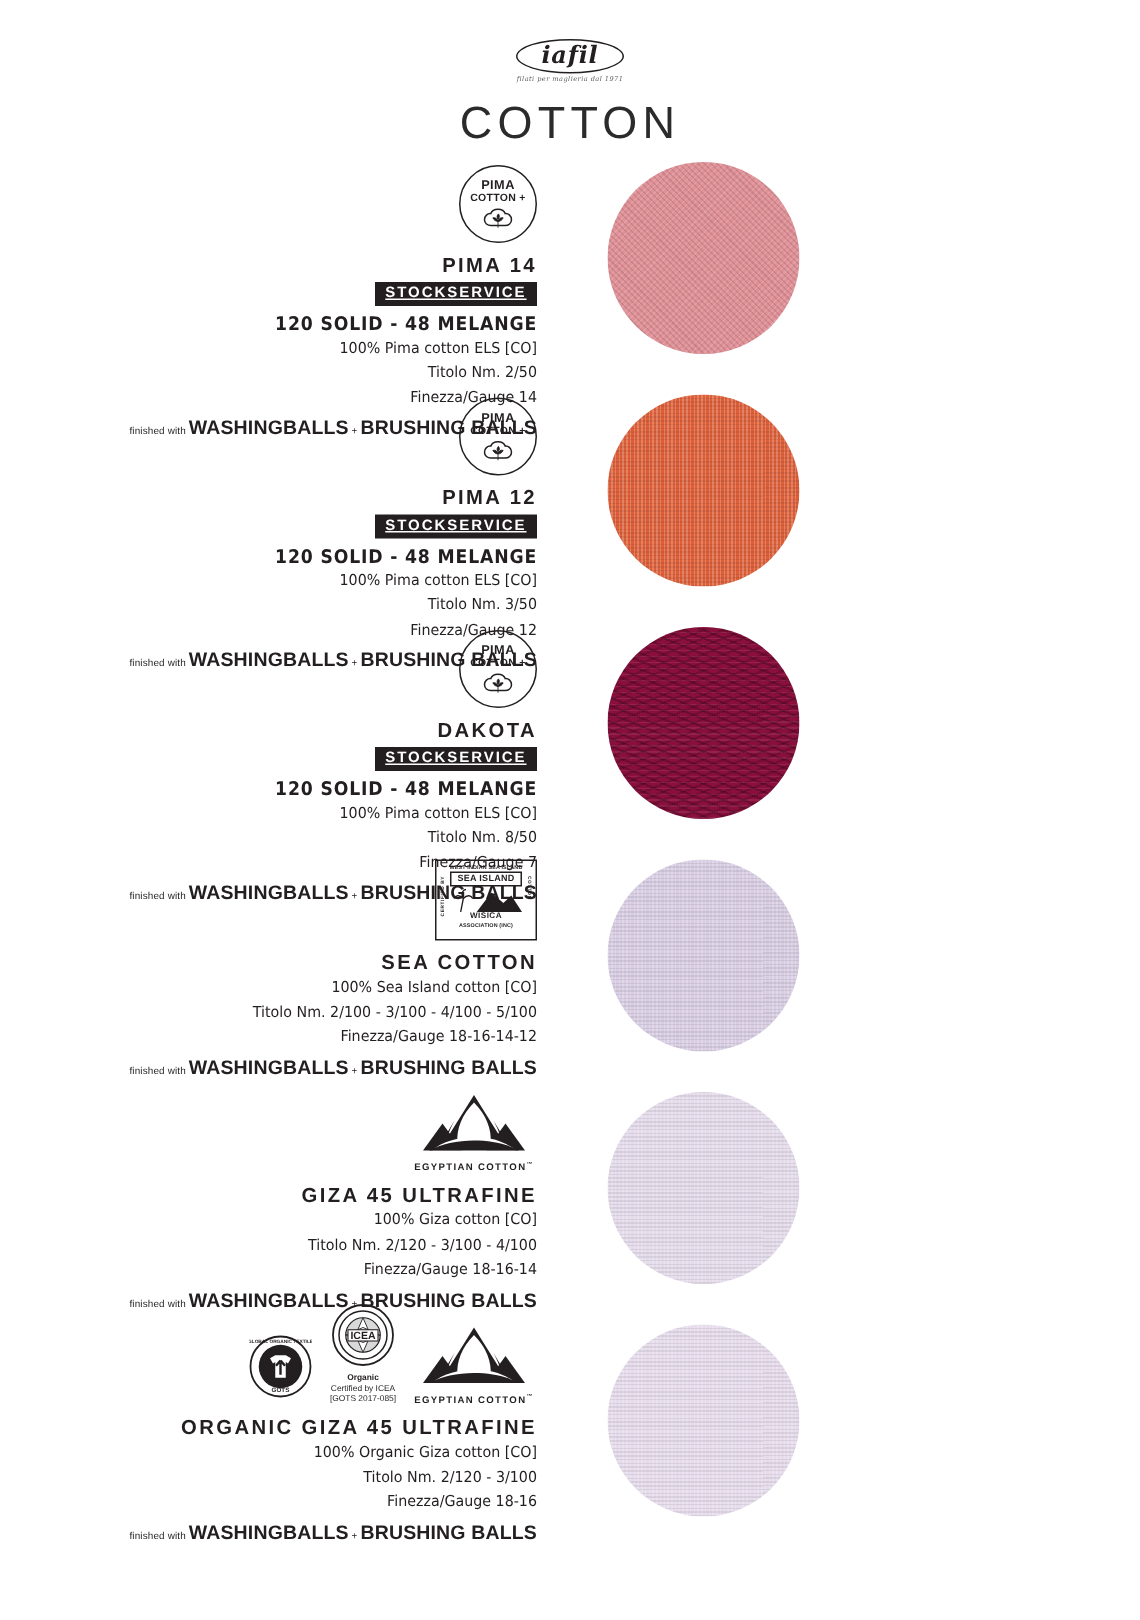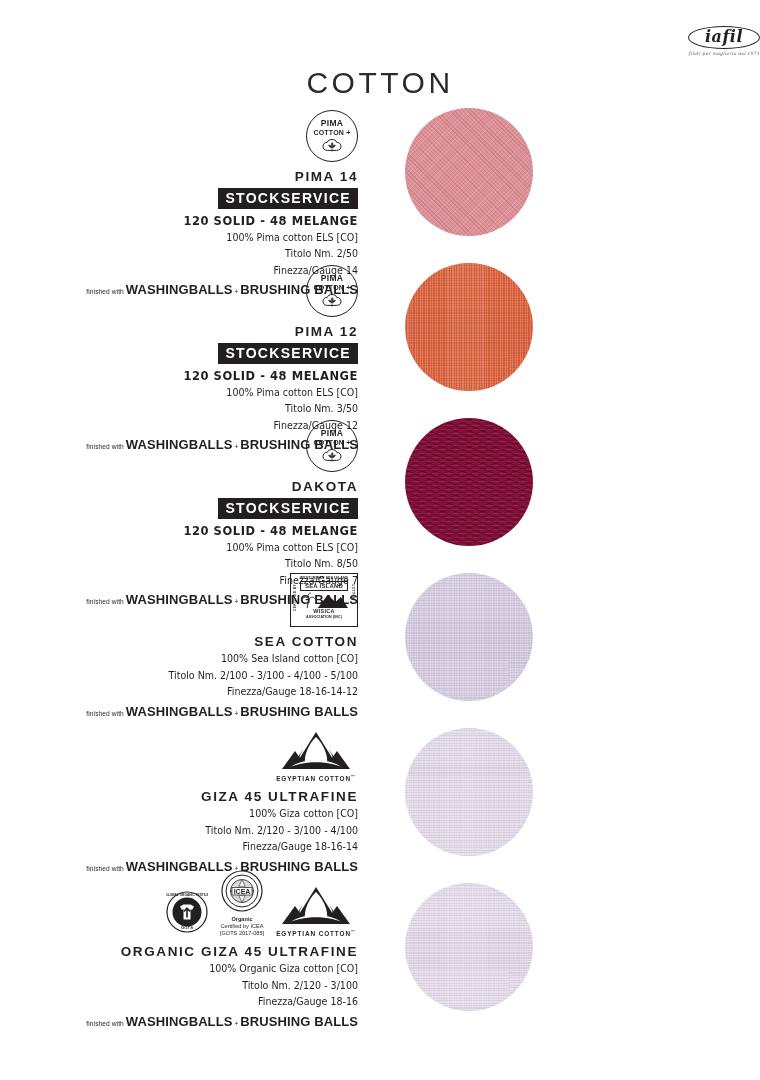--- a/index.html
+++ b/index.html
@@ -6,21 +6,21 @@
   html, body {
     width: 760px; height: 1080px;
     background: #ffffff;
     font-family: "Liberation Sans", sans-serif;
     color: #231f20;
     overflow: hidden;
   }
   .page { position: relative; width: 760px; height: 1080px; background:#fff; }
 
   
-  .brand { position:absolute; left:0; right:0; top:26px; text-align:right; }
+  .brand { position:absolute; left:0; right:0; top:26px; text-align:center; }
   .brand-oval {
     display:inline-block; border:1.4px solid #231f20; border-radius:50%;
     padding:2px 16px 3px 16px;
   }
   .brand-word {
     font-family:"DejaVu Serif", serif; font-style:italic; font-weight:700;
     font-size:16px; letter-spacing:.5px; line-height:16px;
   }
   .brand-tag {
     font-family:"DejaVu Serif", serif; font-style:italic;
@@ -80,22 +80,22 @@
   
   .gots { width:46px; text-align:center; }
   .certline { font-size:5.6px; line-height:7px; text-align:center; color:#231f20; }
   .certline b { font-weight:700; }
 
   .pname {
     font-size:13.5px; font-weight:700; letter-spacing:1.6px; margin-top:7px;
   }
   .stock {
     display:inline-block; background:#231f20; color:#fff;
-    font-size:14px; font-weight:700; letter-spacing:1.3px;
-    padding:2px 7px 2.5px 7px; margin-top:4px;
+    font-size:10px; font-weight:700; letter-spacing:1.3px;
+    padding:2px 7px 2.5px 7px; margin-top:4px;text-decoration:underline;
   }
   .variant {
     font-size:12.5px; font-weight:600; letter-spacing:.6px; margin-top:4px;
     font-family:"DejaVu Sans", sans-serif; transform:scaleX(.92); transform-origin:right center;
   }
   .spec {
     font-size:10px; line-height:13.5px; color:#231f20; margin-top:3px;
     font-family:"DejaVu Sans", sans-serif; transform:scaleX(.95); transform-origin:right center;
   }
   .finish {

